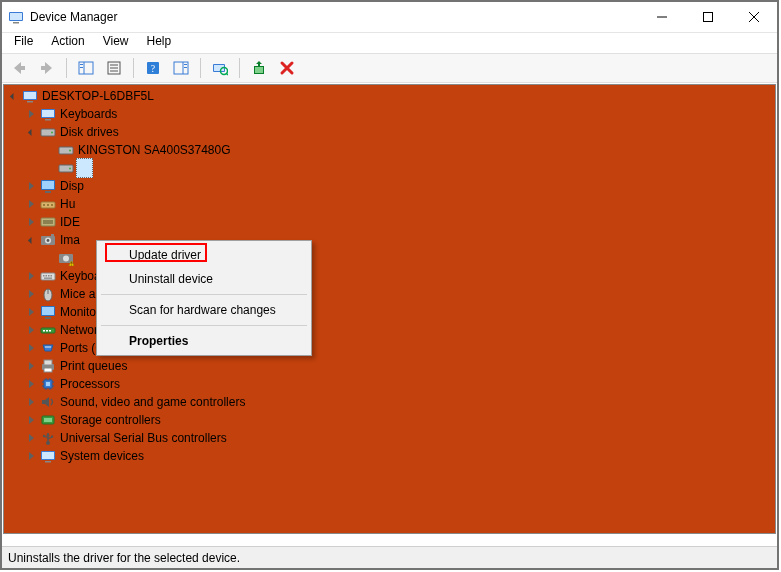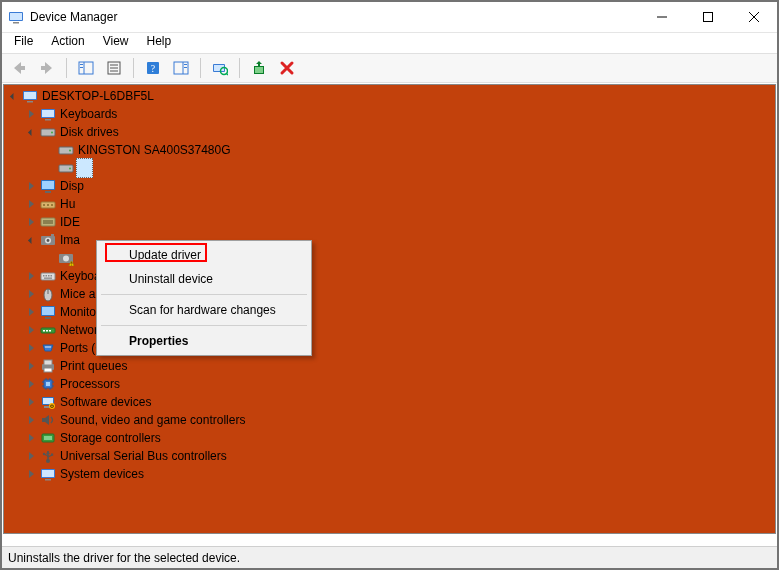--- a/index.html
+++ b/index.html
@@ -499,33 +499,20 @@
               <line x1="12" y1="10" x2="14" y2="10" stroke="#255a9e"></line>
               <line x1="6" y1="2" x2="6" y2="4" stroke="#255a9e"></line>
               <line x1="10" y1="2" x2="10" y2="4" stroke="#255a9e"></line>
               <line x1="6" y1="12" x2="6" y2="14" stroke="#255a9e"></line>
               <line x1="10" y1="12" x2="10" y2="14" stroke="#255a9e"></line>
             </svg>
         </span>
         <span class="label">Processors</span>
       </div>
 
-      <div class="node indent1">
-        <span class="arrow exp"></span>
-        <span class="dev-icon">
-          <svg viewBox="0 0 16 16">
-              <rect x="2" y="3" width="12" height="8" rx="1" fill="#2a72c4"></rect>
-              <rect x="3" y="4" width="10" height="6" fill="#cfe6ff"></rect>
-              <rect x="4" y="12" width="8" height="2" fill="#888"></rect>
-              <circle cx="12" cy="12" r="3" fill="#ffb000"></circle>
-              <text x="12" y="14" font-size="5" text-anchor="middle" fill="#000">⚙</text>
-            </svg>
-        </span>
-        <span class="label">Software devices</span>
-      </div>
 
       <div class="node indent1">
         <span class="arrow exp"></span>
         <span class="dev-icon">
           <svg viewBox="0 0 16 16">
               <path d="M2 6 L5 6 L9 3 L9 13 L5 10 L2 10 Z" fill="#555"></path>
               <path d="M11 5 Q14 8 11 11" fill="none" stroke="#555" stroke-width="1.3"></path>
             </svg>
         </span>
         <span class="label">Sound, video and game controllers</span>

